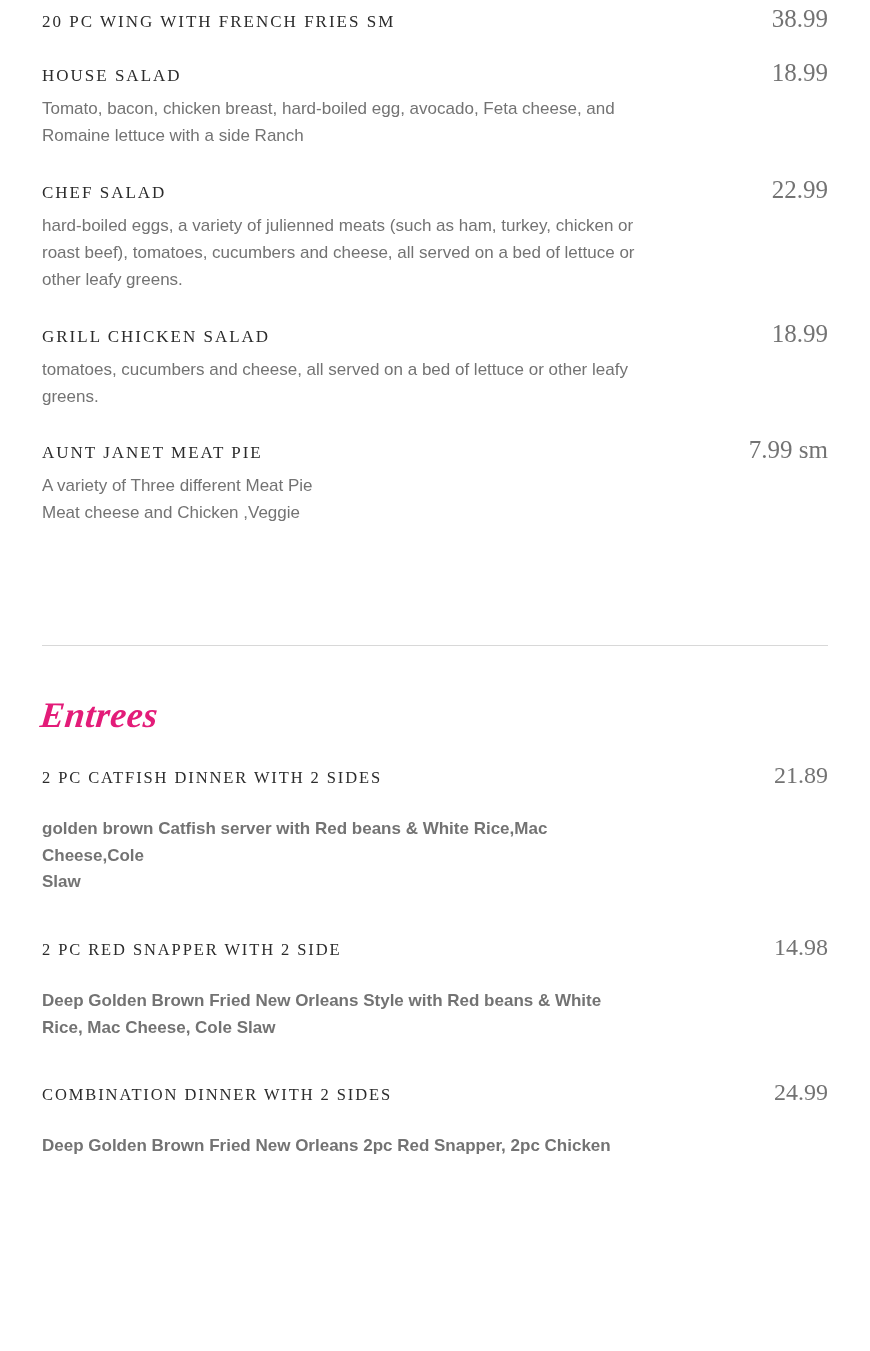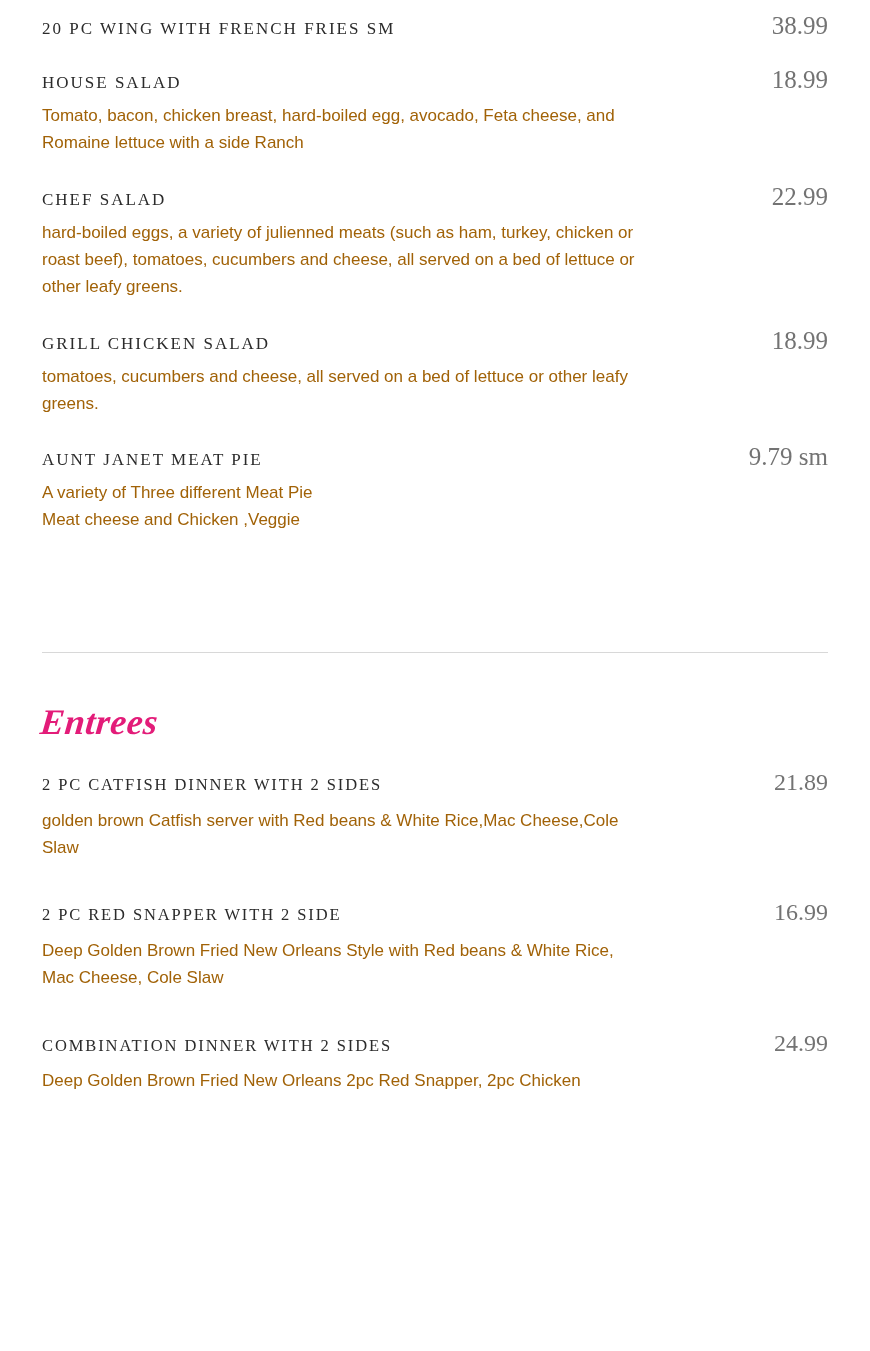--- a/index.html
+++ b/index.html
@@ -9,21 +9,21 @@
     background: #ffffff;
   }
   body {
     width: 870px;
     min-height: 1351px;
     font-family: "Liberation Serif", serif;
     color: #2f2f2f;
   }
   .page {
     width: 870px;
-    padding: 12px 20px;
+    padding: 5px 20px;
   }
   .menu-section {
     padding: 0 22px;
   }
   .item {
     margin-bottom: 26px;
   }
   .item-head {
     display: flex;
     align-items: baseline;
@@ -44,21 +44,21 @@
     font-size: 25px;
     color: #737373;
     line-height: 1.1;
     white-space: nowrap;
     text-align: right;
   }
   .item-desc {
     font-family: "Liberation Sans", sans-serif;
     font-size: 17px;
     line-height: 1.58;
-    color: #a16207;
+    color: #737373;
     margin-top: 9px;
     max-width: 600px;
     white-space: pre-line;
   }
   .spacer-lg {
     height: 92px;
   }
   .divider {
     border: 0;
     border-top: 1px solid #d8d8d8;
@@ -74,21 +74,21 @@
     padding: 48px 22px 18px 22px;
     transform: skewX(-6deg);
     display: inline-block;
   }
   .section-body {
     padding: 0 22px;
   }
   .section-body .item { margin-bottom: 30px; }
   .section-body .item-name { font-size: 16.5px; letter-spacing: 1.9px; margin-top: 13px; }
   .section-body .item-price { font-size: 24px; }
-  .section-body .item-desc { margin-top: 12px; }
+  .section-body .item-desc { margin-top: 27px; font-weight: bold; }
 </style>
 </head>
 <body>
 
 <div class="page">
 
   <div class="menu-section">
 
     <div class="item">
       <div class="item-head">
@@ -117,21 +117,21 @@
       <div class="item-head">
         <div class="item-name">GRILL CHICKEN SALAD</div>
         <div class="item-price">18.99</div>
       </div>
       <div class="item-desc"> tomatoes, cucumbers and cheese, all served on a bed of lettuce or other leafy greens.</div>
     </div>
 
     <div class="item">
       <div class="item-head">
         <div class="item-name">AUNT JANET MEAT PIE</div>
-        <div class="item-price">9.79 sm</div>
+        <div class="item-price">7.99 sm</div>
       </div>
       <div class="item-desc">A variety of Three different  Meat Pie
 Meat cheese and Chicken ,Veggie</div>
     </div>
 
   </div>
 
   <div class="spacer-lg"></div>
 
   <hr class="divider">
@@ -147,21 +147,21 @@
           <div class="item-price">21.89</div>
         </div>
         <div class="item-desc">golden brown Catfish  server with  Red beans &amp; White Rice,Mac Cheese,Cole
 Slaw</div>
       </div>
 
 
       <div class="item">
         <div class="item-head">
           <div class="item-name">2 PC RED SNAPPER WITH 2 SIDE</div>
-          <div class="item-price">16.99</div>
+          <div class="item-price">14.98</div>
         </div>
         <div class="item-desc">Deep Golden Brown Fried New Orleans Style with  Red beans &amp; White Rice, Mac Cheese, Cole Slaw</div>
       </div>
 
       <div class="item">
         <div class="item-head">
           <div class="item-name">COMBINATION DINNER WITH 2 SIDES</div>
           <div class="item-price">24.99</div>
         </div>
         <div class="item-desc">Deep Golden Brown Fried New Orleans 2pc Red Snapper, 2pc Chicken</div>

